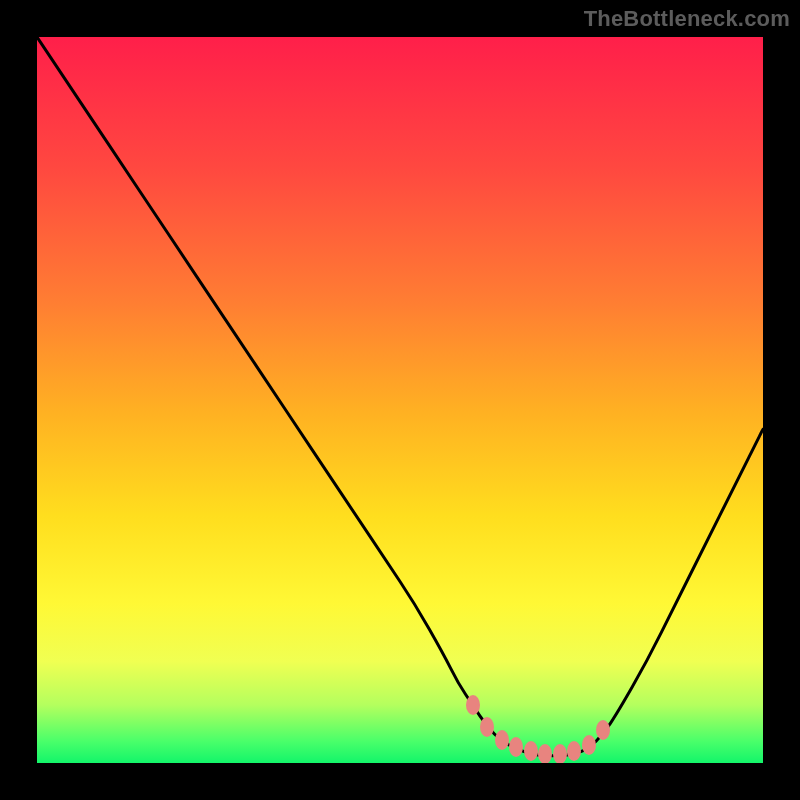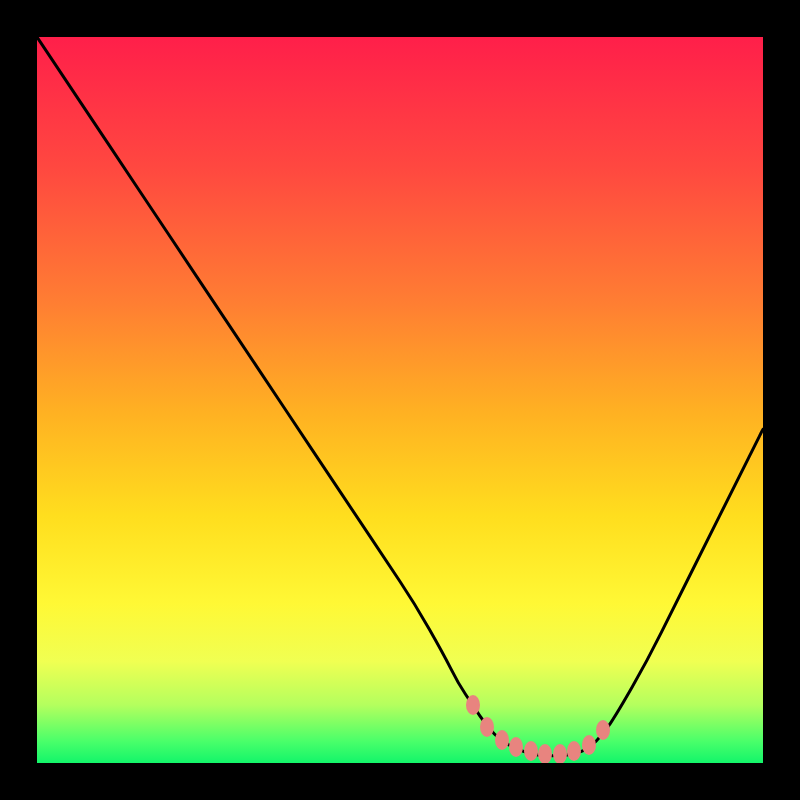--- a/index.html
+++ b/index.html
@@ -66,20 +66,21 @@
     height: 20px;
     border-radius: 50% / 50%;
     background: #e8847f;
     transform: translate(-50%, -50%);
   }
 </style>
 </head>
 <body>
 
 <div class="frame">
+  <div class="watermark">TheBottleneck.com</div>
 
   <div class="plot-area">
     <div class="gradient"></div>
 
     <svg class="curve" viewBox="0 0 726 726" preserveAspectRatio="none">
       <path id="curve-path" fill="none" stroke="#000" stroke-width="3" stroke-linecap="round" stroke-linejoin="round" d="M 0 0 Q 29.04 43.56000000000006 43.56 65.34000000000003 Q 58.08 87.12 72.6 108.90000000000003 Q 87.11999999999999 130.68000000000006 101.63999999999999 152.46000000000004 Q 116.16 174.24 130.68 196.02 Q 145.20000000000002 217.8 159.72 239.58 Q 174.23999999999998 261.36 188.76 283.14 Q 203.28000000000003 304.92 217.8 326.7 Q 232.32 348.47999999999996 246.84 370.26 Q 261.36 392.03999999999996 275.88 413.81999999999994 Q 290.40000000000003 435.59999999999997 304.92 457.38 Q 319.44 479.15999999999997 333.96 500.94 Q 348.47999999999996 522.72 363 544.5 Q 377.52000000000004 566.28 392.0400000000001 591.69 Q 406.56000000000006 617.1 413.82000000000005 631.62 Q 421.08 646.14 428.34 657.03 Q 435.59999999999997 667.92 442.86 678.81 Q 450.12 689.7 457.38 696.96 Q 464.64 704.22 471.9 707.85 Q 479.16 711.48 486.4200000000001 714.384 Q 493.68000000000006 717.288 500.94000000000005 718.014 Q 508.2 718.74 515.46 718.74 Q 522.72 718.74 529.98 718.014 Q 537.24 717.288 544.5 714.384 Q 551.76 711.48 559.02 704.22 Q 566.28 696.96 573.54 686.0699999999999 Q 580.8000000000001 675.18 595.32 649.77 Q 609.84 624.36 624.36 595.3199999999999 Q 638.88 566.28 653.4000000000001 537.24 Q 667.9200000000001 508.20000000000005 682.44 479.16 Q 696.9599999999999 450.12 711.48 421.08 T 726 392.03999999999996"></path>
     </svg>
 
     <div class="dots" id="dots-layer">
         <div class="dot" style="left: 435.6px; top: 667.92px; background: rgb(232, 132, 127);"></div>

